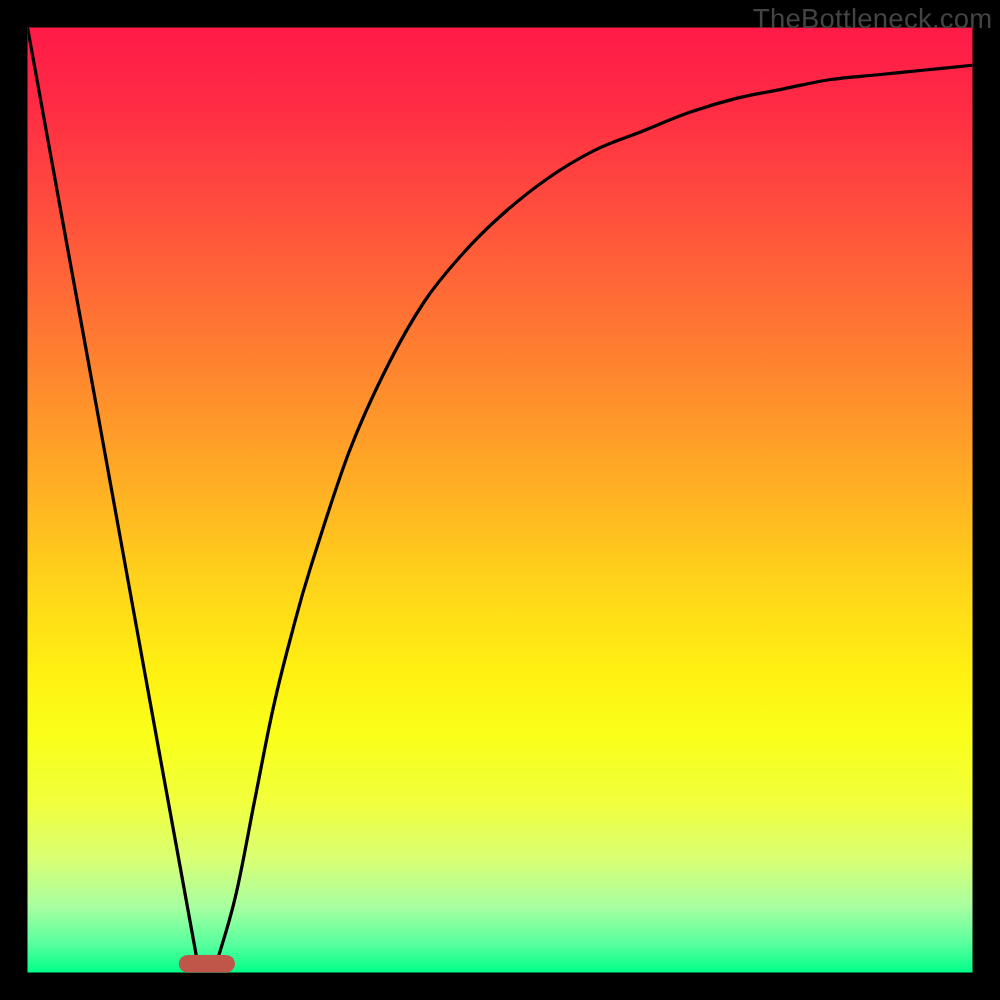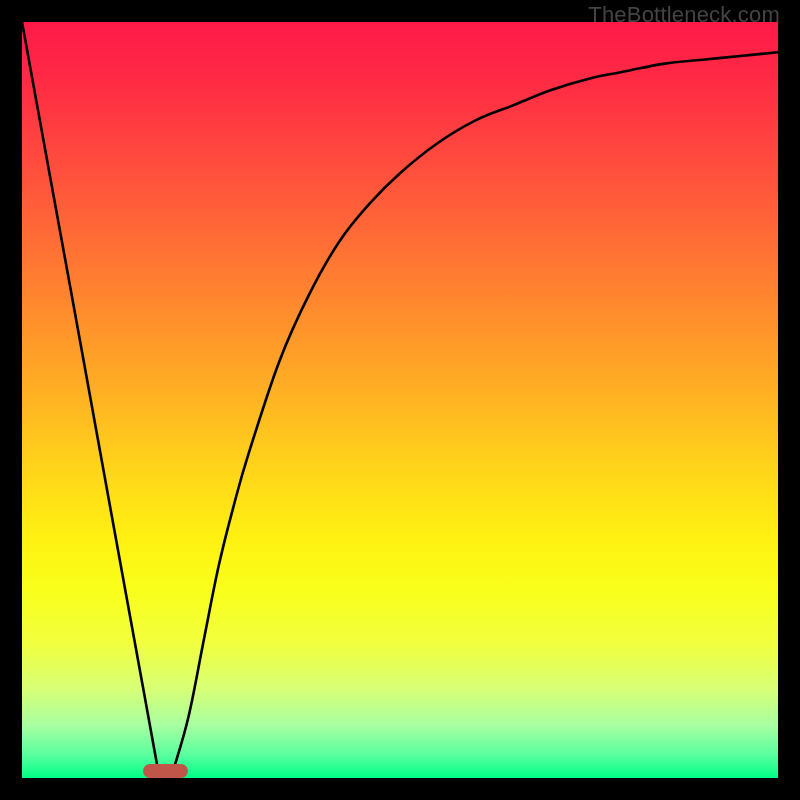--- a/index.html
+++ b/index.html
@@ -36,21 +36,21 @@
       #f1ff3d 82%,
       #d9ff74 88%,
       #a8ffa1 93%,
       #58ff9e 97%,
       #00ff87 100%
     );
   }
   .watermark {
     position: absolute;
     top: 2px;
-    right: 20px;
+    right: 6px;
     color: #444;
     font-size: 22px;
     font-weight: 500;
     letter-spacing: 0.2px;
     user-select: none;
   }
   .overlay-svg {
     position: absolute;
     left: 22px;
     top: 22px;

